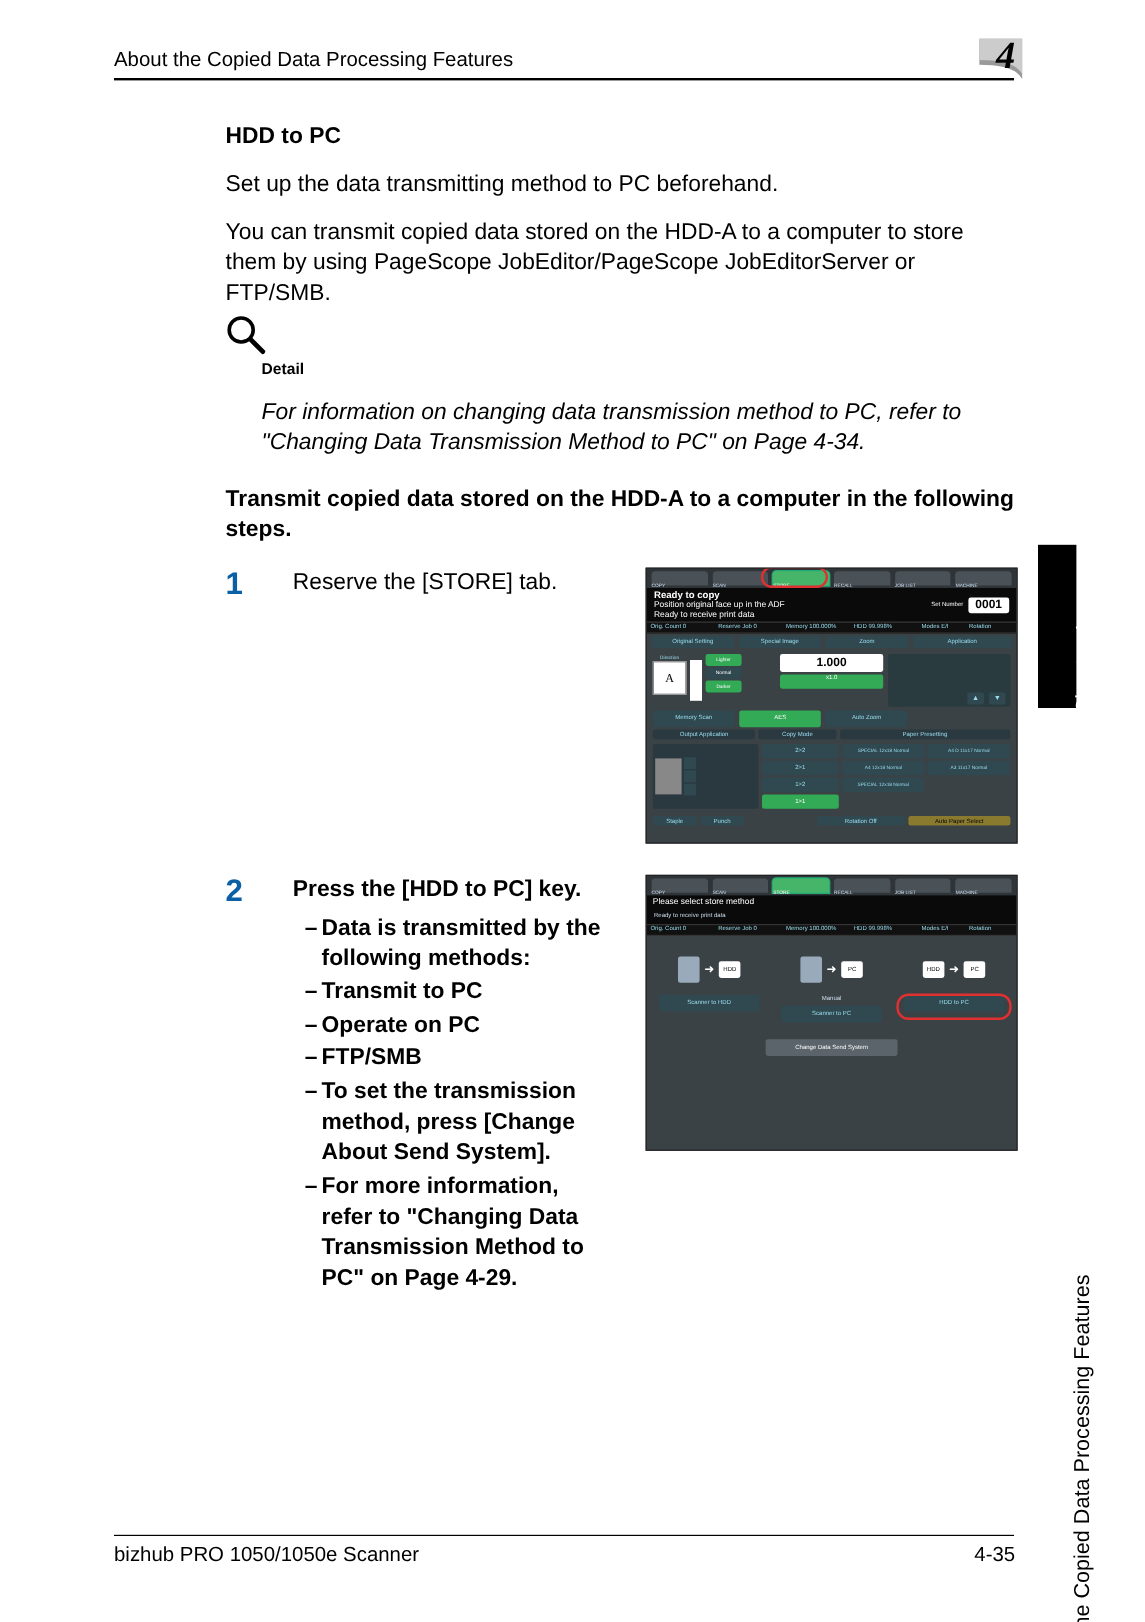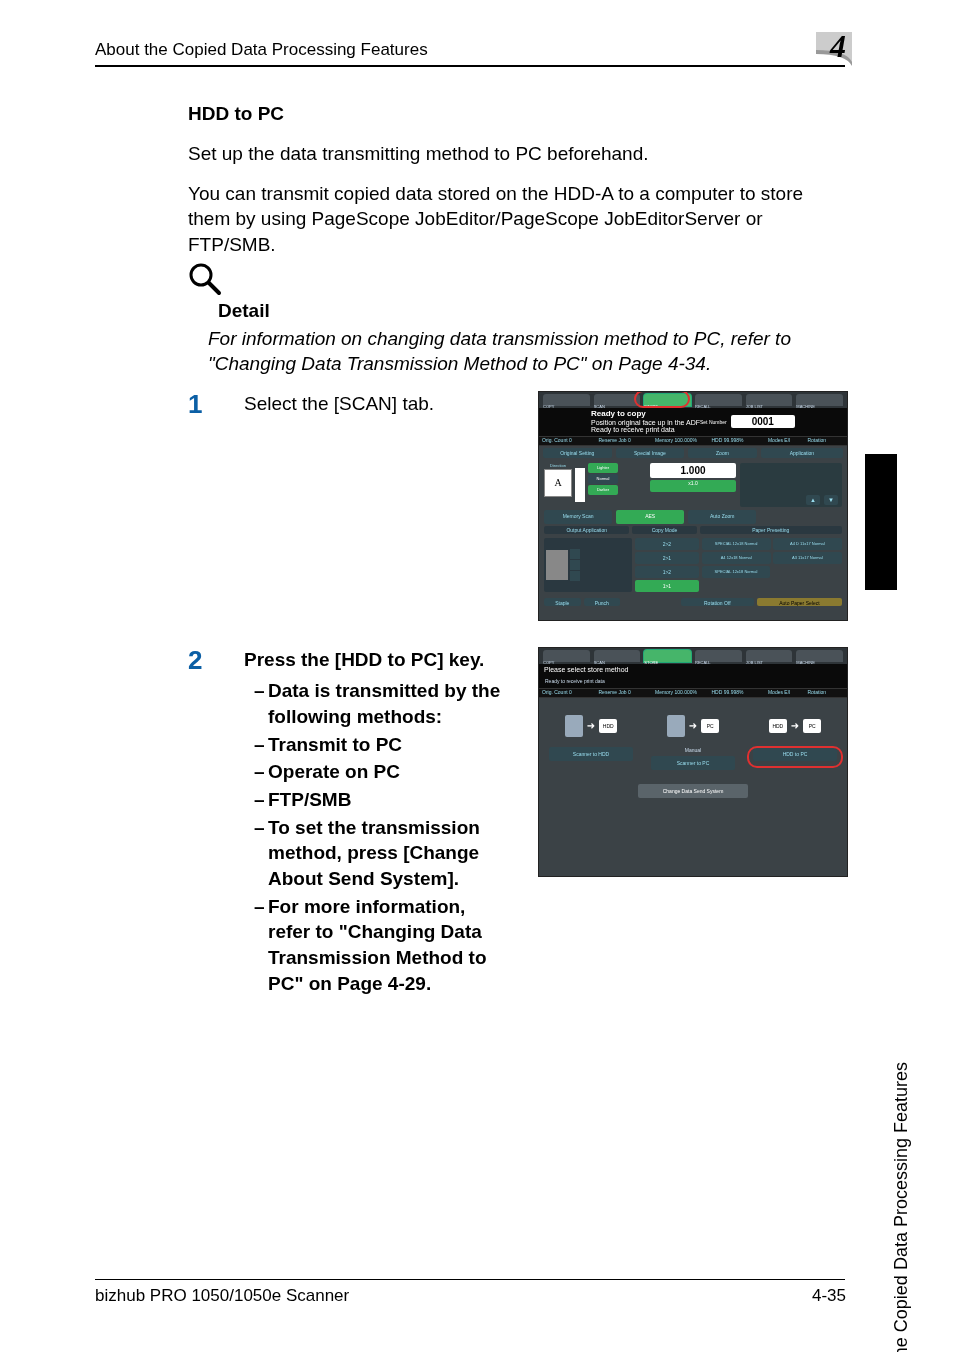--- a/index.html
+++ b/index.html
@@ -9,39 +9,39 @@
   .header-running { position: absolute; left: 95px; top: 40px; font-size: 17px; }
   .header-chapnum { position: absolute; right: 108px; top: 28px; font-size: 32px; font-style: italic; font-weight: bold; font-family: Georgia, 'Times New Roman', serif; }
   .chapnum-icon { position: absolute; right: 102px; top: 32px; width: 36px; height: 34px; }
   .chapnum-icon svg { width: 100%; height: 100%; }
   .content { position: absolute; left: 188px; top: 95px; width: 660px; }
   .h2 { font-weight: bold; font-size: 19px; margin-top: 8px; margin-bottom: 16px; }
   .p { font-size: 19px; line-height: 1.35; margin-bottom: 14px; }
   .detail-block { margin-top: 20px; }
   .mag-icon { position: absolute; left: 188px; top: 262px; width: 34px; height: 34px; }
   .mag-icon svg { width: 100%; height: 100%; }
-  .detail-label { font-weight: bold; font-size: 19px; margin-left: 30px; margin-top: 42px; margin-bottom: 4px; }
-  .detail-text { font-style: italic; font-size: 19px; line-height: 1.35; margin-left: 20px; margin-bottom: 14px; }
+  .detail-label { font-weight: bold; font-size: 13px; margin-left: 30px; margin-top: 42px; margin-bottom: 16px; }
+  .detail-text { font-style: italic; font-size: 19px; line-height: 1.35; margin-left: 30px; margin-bottom: 14px; }
   .bold-lead { font-weight: bold; font-size: 19px; line-height: 1.35; margin-top: 22px; margin-bottom: 18px; }
   .step { display: flex; gap: 34px; margin-bottom: 20px; }
   .step-num { color: #0b5fa5; font-weight: bold; font-size: 26px; line-height: 1; min-width: 22px; font-family: Arial, sans-serif; }
   .step-body { flex: 1; font-size: 19px; line-height: 1.35; }
   .step-body ul { list-style: none; margin-top: 6px; }
   .step-body ul li { display: flex; margin-bottom: 2px; }
   .step-body ul li .dash { width: 24px; flex-shrink: 0; padding-left: 10px; }
   .step-right { min-width: 310px; }
   .screenshot { width: 310px; height: 230px; background: #3b4246; border: 1px solid #222; position: relative; overflow: hidden; font-family: Arial, sans-serif; }
   .ss-tabrow { height: 16px; background: #2e3438; display: flex; gap: 4px; padding: 2px 4px 0; position: relative; }
   .ss-tab { flex: 1; height: 12px; border-radius: 3px 3px 0 0; }
   .ss-tab.dark { background: #4a5258; }
   .ss-tab.sel { background: #46b56a; box-shadow: 0 0 0 1px #2a7; }
   .ss-highlight-ring { position: absolute; border: 2px solid #e03030; border-radius: 10px; }
-  .ss-status { height: 28px; background: #0a0a0a; color: #fff; font-size: 7px; padding: 2px 6px; display: flex; justify-content: center; align-items: center; }
+  .ss-status { height: 28px; background: #0a0a0a; color: #fff; font-size: 7px; padding: 2px 6px; display: flex; justify-content: space-between; align-items: center; }
   .ss-status-left { line-height: 1.1; }
-  .ss-status-num { background: #fff; color: #000; font-weight: bold; font-size: 10px; padding: 1px 21px; border-radius: 2px; }
+  .ss-status-num { background: #fff; color: #000; font-weight: bold; font-size: 10px; padding: 1px 6px; border-radius: 2px; }
   .ss-bar { height: 10px; background: #111; border-top: 1px solid #333; border-bottom: 1px solid #333; display: flex; font-size: 5px; color: #9de; }
   .ss-hdr { height: 14px; display: flex; gap: 4px; padding: 2px 4px; }
   .ss-hdr .hcell { flex: 1; background: #304850; border-radius: 2px; font-size: 5px; color: #9de; text-align: center; line-height: 10px; }
   .ss-main { display: flex; padding: 3px 5px; gap: 4px; height: 50px; }
   .ss-origsetting { flex: 1.2; display: flex; gap: 3px; }
   .ss-a-box { width: 28px; height: 28px; border: 1px solid #888; background: #fff; color: #000; font-size: 10px; display: flex; align-items: center; justify-content: center; font-family: 'Times New Roman', serif; }
   .ss-dens { display: flex; flex-direction: column; gap: 1px; }
   .ss-dens .d { width: 30px; height: 10px; background: #3a5; border-radius: 2px; font-size: 4px; color: #fff; text-align: center; line-height: 10px; }
   .ss-zoom { flex: 1; display: flex; flex-direction: column; gap: 2px; }
   .ss-zoom-val { background: #fff; color: #000; font-weight: bold; font-size: 10px; text-align: center; border-radius: 2px; padding: 2px; }
@@ -107,25 +107,26 @@
   <div class="content">
     <div class="h2">HDD to PC</div>
     <div class="p">Set up the data transmitting method to PC beforehand.</div>
     <div class="p">You can transmit copied data stored on the HDD-A to a computer to store them by using PageScope JobEditor/PageScope JobEditorServer or FTP/SMB.</div>
 
     <div class="detail-block">
       <div class="detail-label">Detail</div>
       <div class="detail-text">For information on changing data transmission method to PC, refer to "Changing Data Transmission Method to PC" on Page 4-34.</div>
     </div>
 
+    <div class="bold-lead">Transmit copied data stored on the HDD-A to a computer in the following steps.</div>
 
     <div class="step">
       <div class="step-num">1</div>
       <div class="step-body" style="max-width:260px;">
-        <span>Select the [SCAN] tab.</span>
+        <span>Reserve the [STORE] tab.</span>
       </div>
       <div class="step-right">
 
         <div class="screenshot">
           <div class="ss-tabrow">
             <div class="ss-tab dark"><span style="font-size:4px;color:#cde">COPY</span></div>
             <div class="ss-tab dark"><span style="font-size:4px;color:#cde">SCAN</span></div>
             <div class="ss-tab sel"><span style="font-size:4px;color:#fff">STORE</span></div>
             <div class="ss-tab dark"><span style="font-size:4px;color:#cde">RECALL</span></div>
             <div class="ss-tab dark"><span style="font-size:4px;color:#cde">JOB LIST</span></div>

